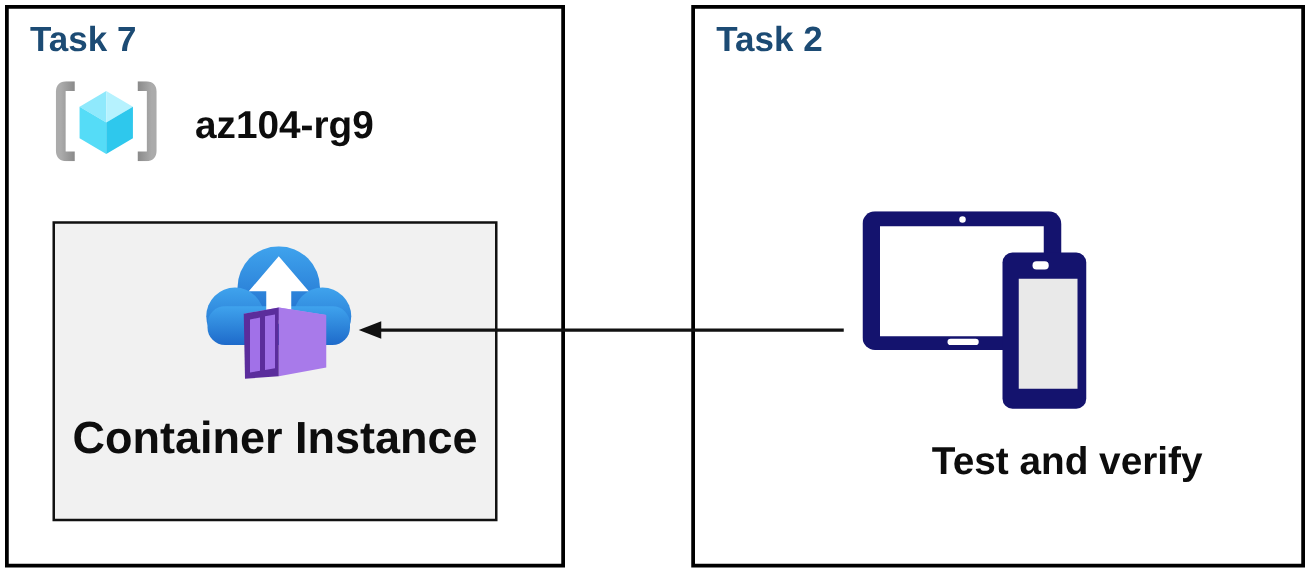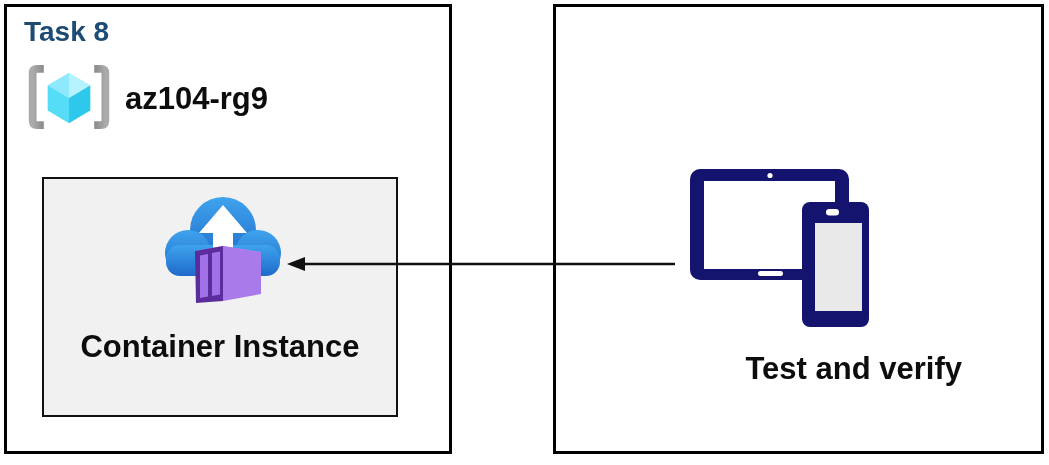--- a/index.html
+++ b/index.html
@@ -4,38 +4,38 @@
 <style>
   html,body{margin:0;padding:0;background:#fff;}
   body{width:1049px;height:465px;position:relative;overflow:hidden;
        font-family:"Liberation Sans","DejaVu Sans",sans-serif;}
   .panel{position:absolute;top:4px;height:450px;background:#fff;
          border:3px solid #000;box-sizing:border-box;}
   #task1-panel{left:4px;width:448px;}
   #task2-panel{left:553px;width:491px;}
   .panel-title{position:absolute;left:17px;top:9px;font-size:28px;font-weight:bold;
                color:#1C4B74;letter-spacing:0px;}
-  .rg-row{position:absolute;left:20px;top:58px;display:flex;align-items:center;gap:14px;}
+  .rg-row{position:absolute;left:36px;top:58px;display:flex;align-items:center;gap:29px;}
   .rg-name{font-size:31px;font-weight:bold;color:#0d0d0d;}
   .ci-box{position:absolute;left:35px;top:170px;width:356px;height:240px;
           background:#F1F1F1;border:2.5px solid #111;box-sizing:border-box;}
   .ci-icon{position:absolute;left:120px;top:18px;}
   .ci-label{position:absolute;left:0;top:150px;width:100%;text-align:center;
-            font-size:31px;font-weight:bold;color:#0d0d0d;}
+            font-size:36px;font-weight:bold;color:#0d0d0d;}
   .devices-wrap{position:absolute;left:134px;top:162px;}
   .test-label{position:absolute;left:86px;top:344px;width:320px;text-align:right;
               font-size:31px;font-weight:bold;color:#0d0d0d;}
   #arrow-overlay{position:absolute;left:0;top:0;width:1049px;height:465px;
                  pointer-events:none;}
 </style>
 </head>
 <body>
 
 <div class="panel" id="task1-panel">
-  <div class="panel-title">Task 8</div>
+  <div class="panel-title">Task 7</div>
 
   <div class="rg-row">
     <span>
       <svg width="84" height="64" viewBox="0 0 84 66">
         <defs>
           <linearGradient id="grayGrad" x1="0" y1="0" x2="1" y2="0">
             <stop offset="0" stop-color="#ABABAB"></stop>
               <stop offset="1" stop-color="#8A8A8A"></stop>
           </linearGradient>
           <linearGradient id="grayGrad2" x1="1" y1="0" x2="0" y2="0">
@@ -83,20 +83,21 @@
           <polygon points="36,58.5 44,57 44,99.5 36,101" fill="#A171E8"></polygon>
           <polygon points="48,56 56,54.5 56,97.5 48,99" fill="#A171E8"></polygon>
         </g>
       </svg>
     </div>
     <div class="ci-label">Container Instance</div>
   </div>
 </div>
 
 <div class="panel" id="task2-panel">
+  <div class="panel-title">Task 2</div>
 
   <div class="devices-wrap">
     <svg width="180" height="160" viewBox="0 0 180 160">
       <g>
         <rect x="0" y="0" width="159" height="111" rx="10" fill="#14136E"></rect>
         <rect x="14" y="12" width="131" height="88" fill="#fff"></rect>
         <circle cx="80" cy="6.5" r="2.6" fill="#fff"></circle>
         <rect x="68" y="102" width="25" height="5" rx="2.5" fill="#fff"></rect>
       </g>
       <g>

